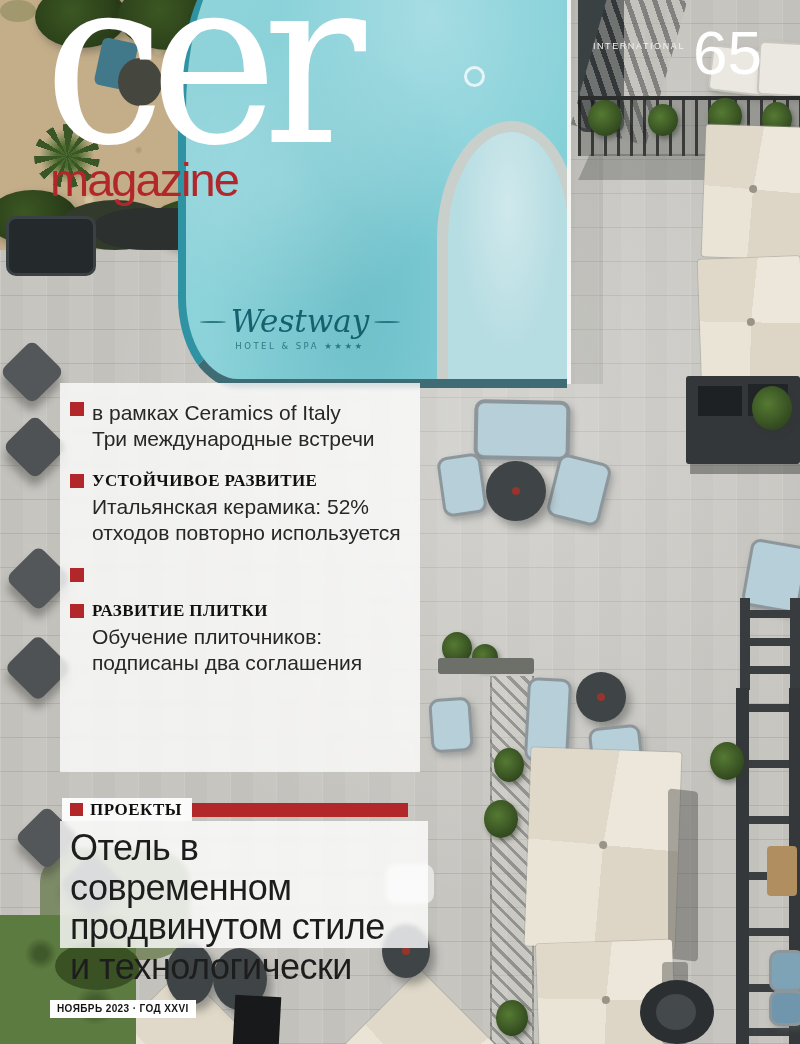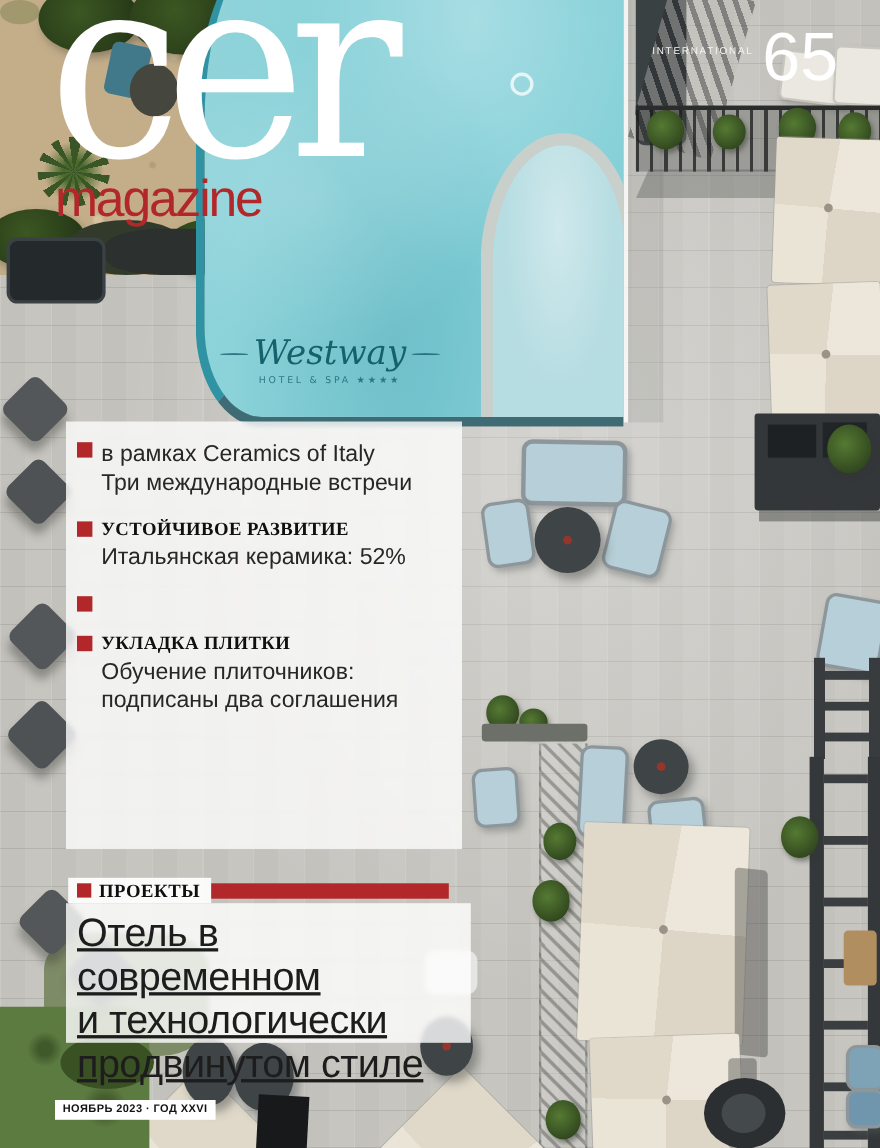--- a/index.html
+++ b/index.html
@@ -132,21 +132,21 @@
   
   .feature-label-row{position:absolute;left:62px;top:798px;z-index:5;display:flex;align-items:center;height:23px;}
   .feature-label{display:flex;align-items:center;gap:7px;height:23px;padding:0 10px 0 8px;background:rgba(255,255,255,.92);}
   .feature-label .bullet{width:13px;height:13px;margin:0;}
   .feature-category{font-family:"Liberation Serif",serif;font-weight:700;font-size:17px;letter-spacing:.5px;color:#101010;}
   .feature-bar{width:216px;height:14px;background:var(--accent-red,#b2282a);}
   .feature-title-panel{
     position:absolute;left:60px;top:821px;width:368px;height:127px;z-index:5;box-sizing:border-box;
     padding:7px 0 0 10px;background:rgba(255,255,255,.80);backdrop-filter:blur(2px);
   }
-  .feature-line{font-size:36px;line-height:39.5px;letter-spacing:-.5px;color:var(--text-dark,#1d1d1d);text-decoration:underline;}
+  .feature-line{font-size:36px;line-height:39.5px;letter-spacing:-.5px;color:var(--text-dark,#1d1d1d);}
 
   .date-badge{
     position:absolute;left:50px;top:1000px;z-index:5;background:#fff;padding:3px 7px 4px;
     font-size:10px;font-weight:600;letter-spacing:.4px;color:#131313;white-space:nowrap;
   }
 </style>
 </head>
 <body>
 
 <div class="cover">
@@ -297,43 +297,44 @@
       <div class="toc-text">
         <div class="toc-line">в рамках Ceramics of Italy</div>
         <div class="toc-line">Три международные встречи</div>
       </div>
     </div>
     <div class="toc-item">
       <span class="bullet"></span>
       <div class="toc-text">
         <div class="toc-category">УСТОЙЧИВОЕ РАЗВИТИЕ</div>
         <div class="toc-line">Итальянская керамика: 52%</div>
+        <div class="toc-line">отходов повторно используется</div>
       </div>
     </div>
     <div class="toc-item">
       <span class="bullet"></span>
     </div>
     <div class="toc-item">
       <span class="bullet"></span>
       <div class="toc-text">
-        <div class="toc-category">УКЛАДКА ПЛИТКИ</div>
+        <div class="toc-category">РАЗВИТИЕ ПЛИТКИ</div>
         <div class="toc-line">Обучение плиточников:</div>
         <div class="toc-line">подписаны два соглашения</div>
       </div>
     </div>
   </div>
 
   <div class="feature-label-row">
     <div class="feature-label">
       <span class="bullet"></span>
       <span class="feature-category">ПРОЕКТЫ</span>
     </div>
     <div class="feature-bar"></div>
   </div>
   <div class="feature-title-panel">
     <div class="feature-line">Отель в современном</div>
+    <div class="feature-line">продвинутом стиле</div>
     <div class="feature-line">и технологически</div>
-    <div class="feature-line">продвинутом стиле</div>
   </div>
 
   <div class="date-badge">НОЯБРЬ 2023 · ГОД XXVI</div>
 
 </div>
 
 </body></html>

